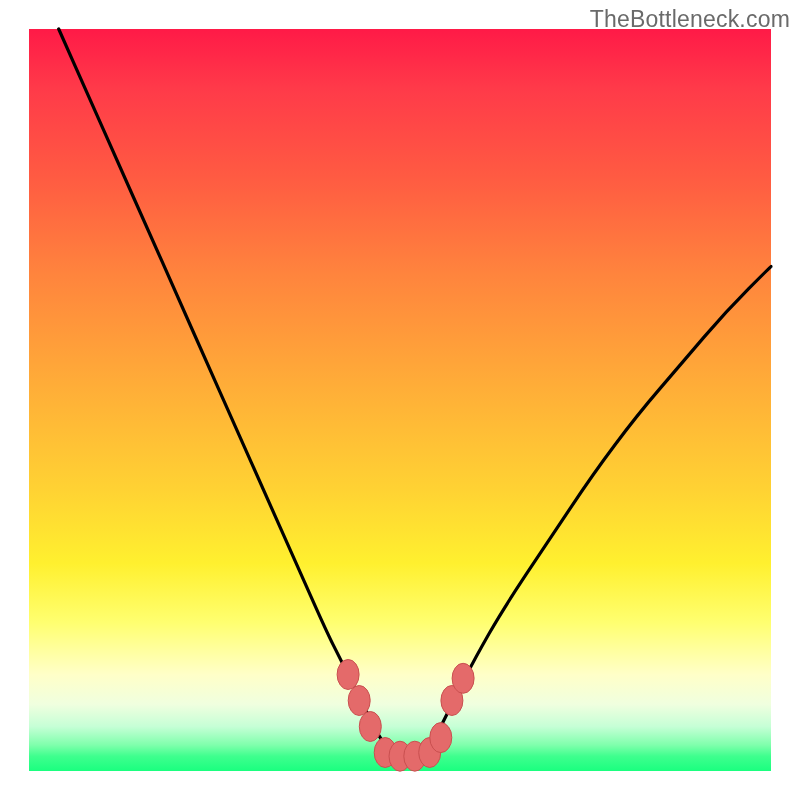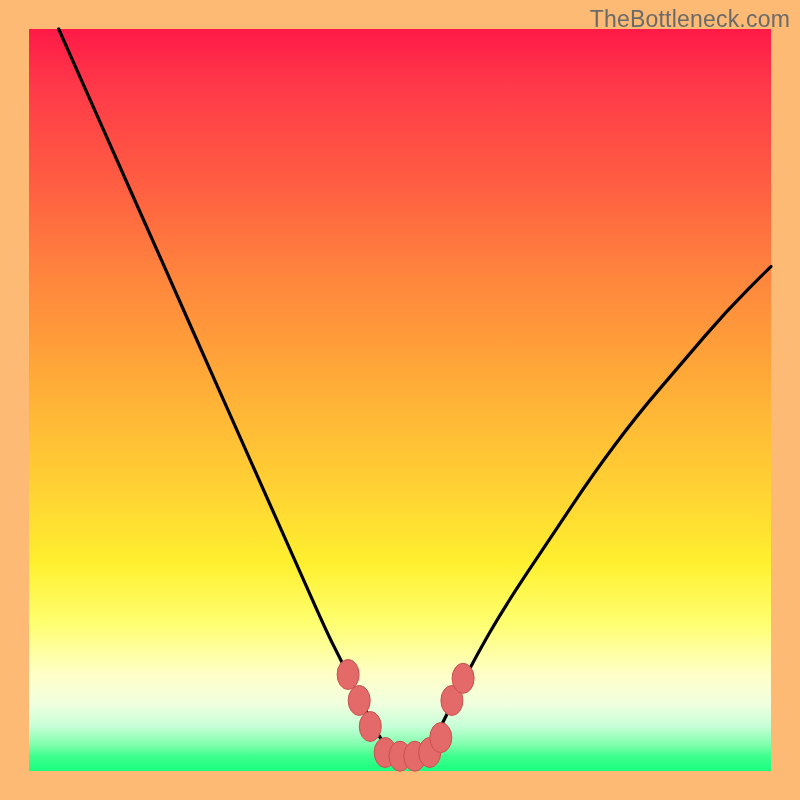--- a/index.html
+++ b/index.html
@@ -10,21 +10,21 @@
     background: #000;
     overflow: hidden;
     font-family: Arial, Helvetica, sans-serif;
   }
   .frame {
     position: absolute;
     left: 0;
     top: 0;
     width: 800px;
     height: 800px;
-    background: #fdba74;
+    background: #ffffff;
   }
   .plot-area {
     position: absolute;
     left: 29px;
     top: 29px;
     width: 742px;
     height: 742px;
     
     background: linear-gradient(
       to bottom,

